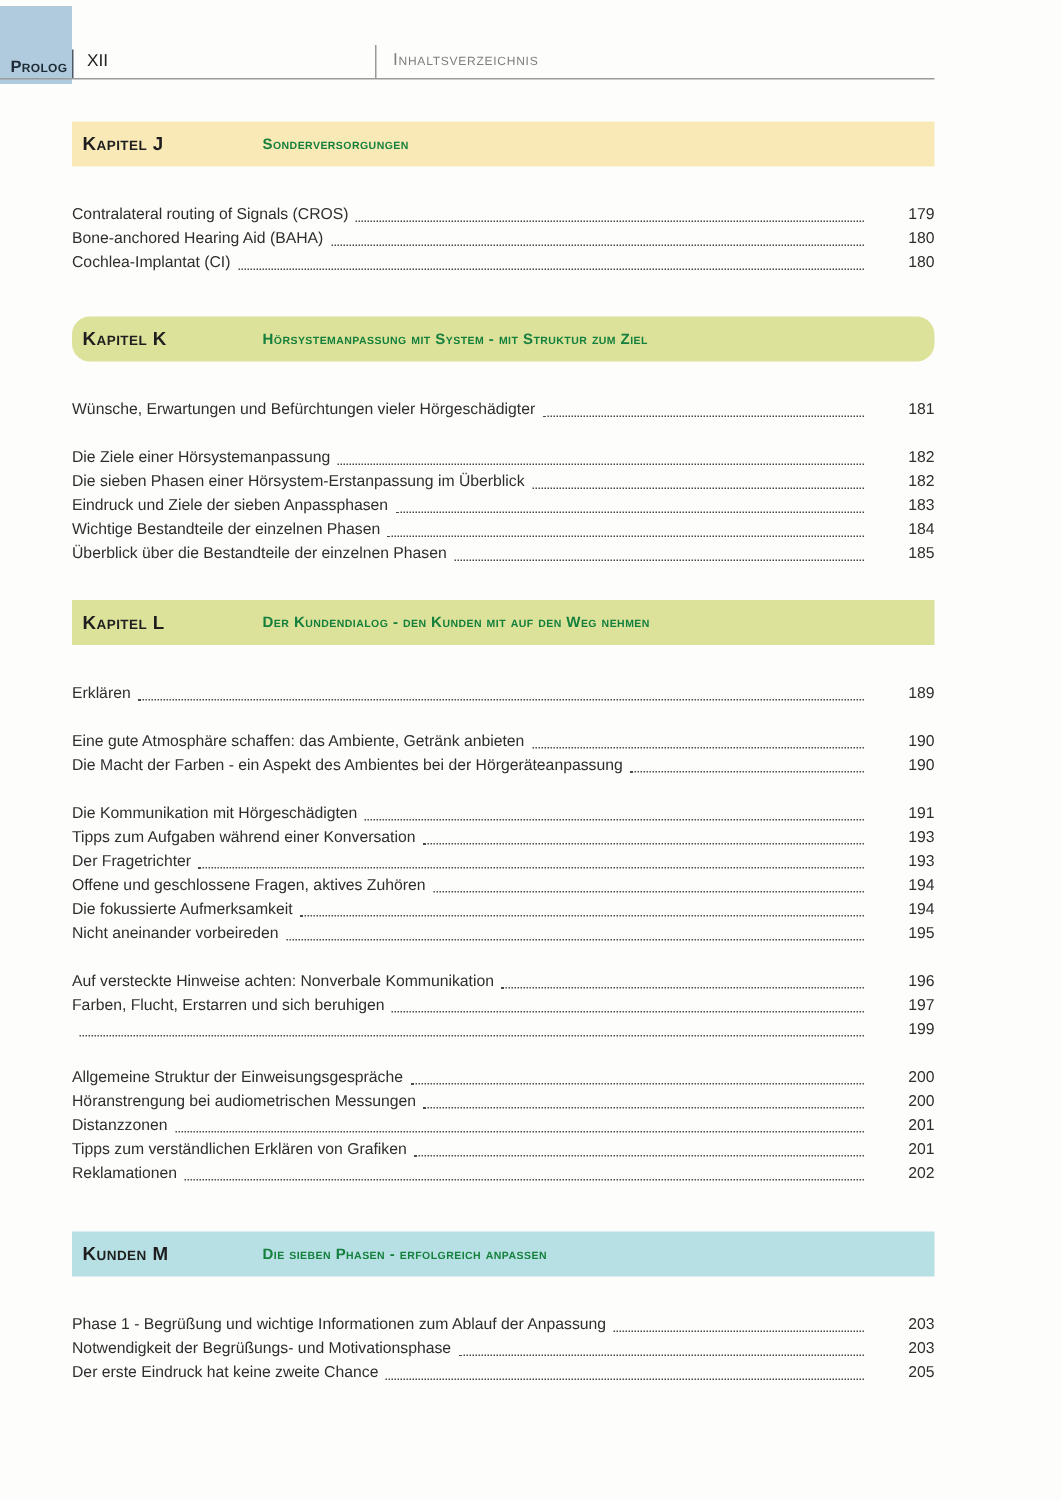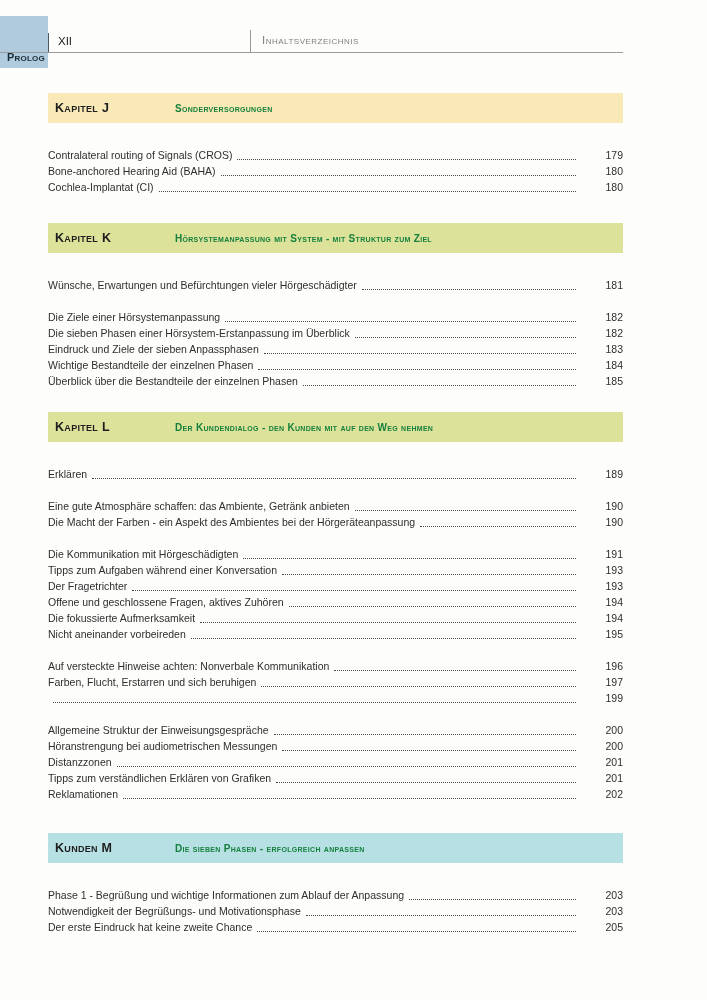--- a/index.html
+++ b/index.html
@@ -7,38 +7,38 @@
   body {
     font-family:"Liberation Sans", sans-serif;
     background:#fdfdfc;
     color:#2e2e2e;
     position:relative;
     overflow:hidden;
   }
   .page { position:relative; width:707px; height:1000px; }
 
   
-  .prolog-tab { position:absolute; left:0; top:16px; width:48px; height:52px; }
+  .prolog-tab { position:absolute; left:0; top:4px; width:48px; height:52px; }
   .prolog-tab span{
     position:absolute; left:7px; bottom:5px;
     font-weight:bold; font-variant:small-caps;
     font-size:11px; letter-spacing:.2px; color:#1c2b36;
   }
   .vr1 { position:absolute; left:48px; top:33px; width:1px; height:19px; background:#4c5a66; }
   .page-num { position:absolute; left:58px; top:35px; font-size:11.5px; color:#222; }
   .vr2 { position:absolute; left:250px; top:30px; width:1px; height:22px; background:#9a9a9a; }
   .header-title {
     position:absolute; left:262px; top:34px;
     font-variant:small-caps; font-size:11.5px;
     color:#7e7e7e; letter-spacing:.5px;
   }
   .hr { position:absolute; left:0; top:52px; width:623px; height:1px; background:#9b9b9b; }
 
   
-  .content { position:absolute; left:48px; top:52px; width:575px; }
+  .content { position:absolute; left:48px; top:40px; width:575px; }
 
   .section.sec-0 { margin-top:41px; }
   .section.sec-1 { margin-top:28px; }
   .section.sec-2 { margin-top:23px; }
   .section.sec-3 { margin-top:31px; }
 
   .chapter-bar{
     height:30px; display:flex; align-items:center;
     padding-left:7px;
   }
@@ -100,21 +100,21 @@
             <span class="p">180</span>
           </div>
           <div class="toc-row">
             <span class="t">Cochlea-Implantat (CI)</span>
             <span class="leader"></span>
             <span class="p">180</span>
           </div>
         </div>
       </section>
       <section class="section sec-1">
-        <div class="chapter-bar" style="background: rgb(221, 226, 154);">
+        <div class="chapter-bar" style="background: rgb(221, 226, 154); border-radius: 12px;">
           <span class="bar-label">Kapitel K</span>
           <span class="bar-title">Hörsystemanpassung mit System - mit Struktur zum Ziel</span>
         </div>
         <div class="group">
           <div class="toc-row">
             <span class="t">Wünsche, Erwartungen und Befürchtungen vieler Hörgeschädigter</span>
             <span class="leader"></span>
             <span class="p">181</span>
           </div>
         </div>

